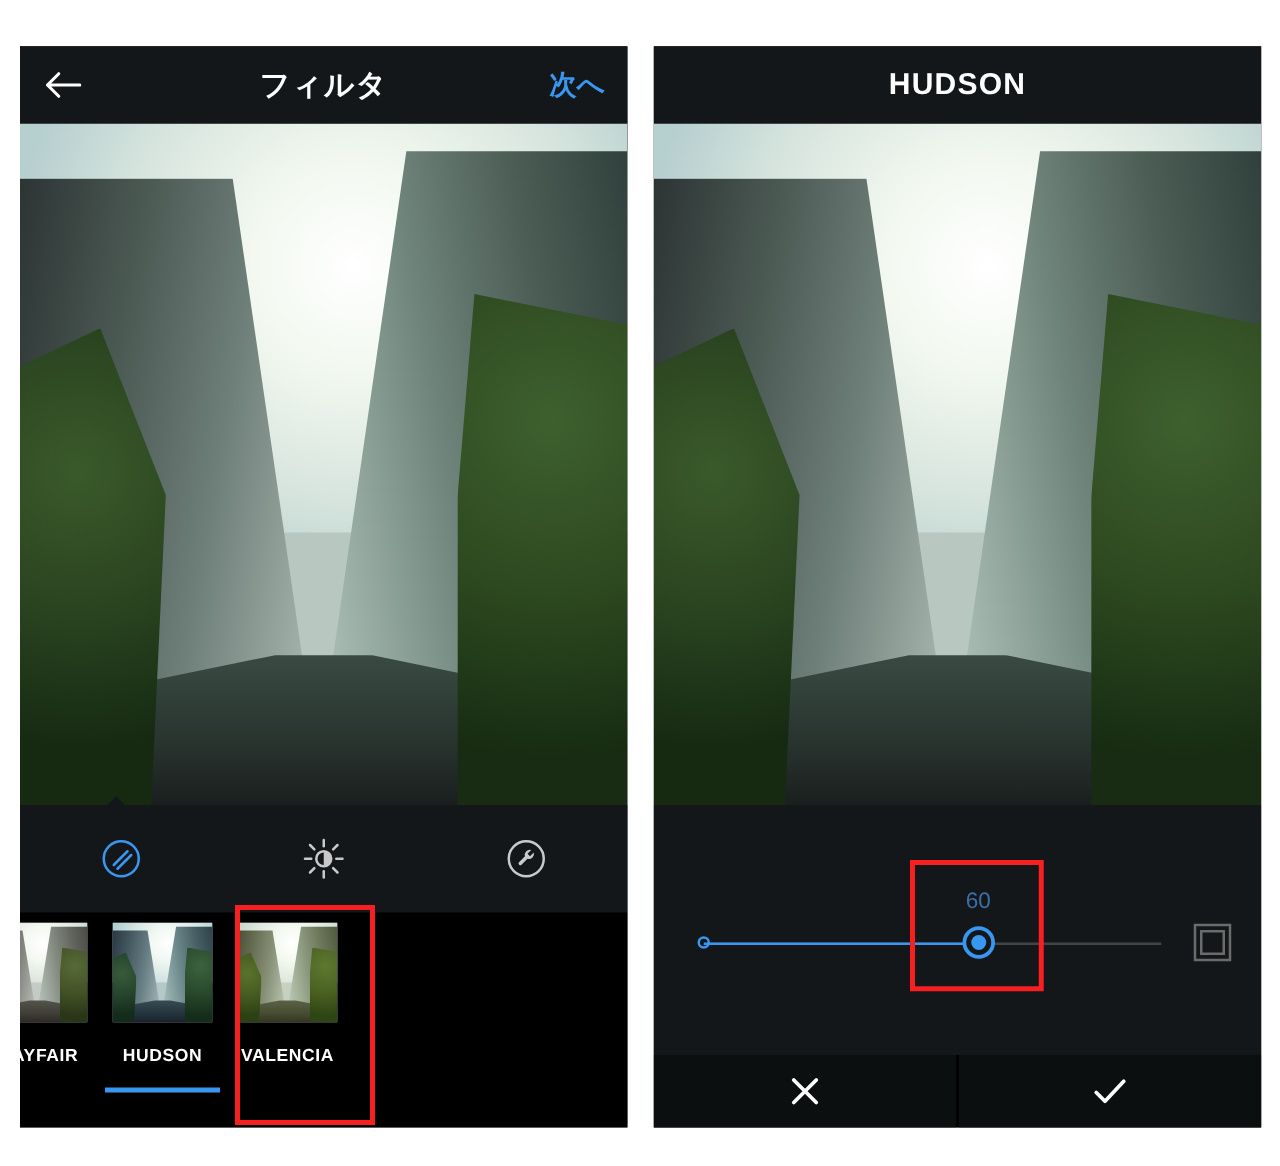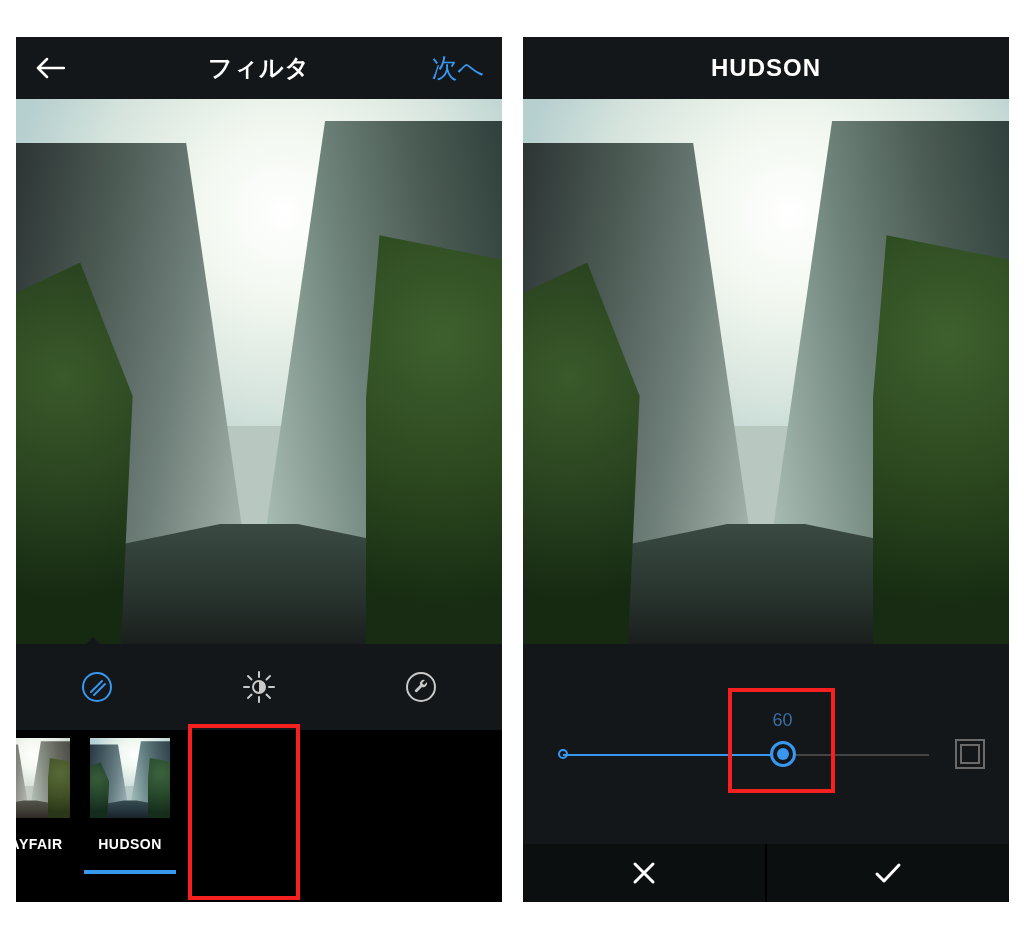--- a/index.html
+++ b/index.html
@@ -48,22 +48,22 @@
     transform: translateY(-50%);
     width: 40px; height: 40px;
     display: flex; align-items:center; justify-content:center;
     cursor: pointer;
   }
   .next-btn {
     position: absolute;
     right: 18px; top: 50%;
     transform: translateY(-50%);
     color: #3897f0;
-    font-size: 26px;
-    font-weight: 400;
+    font-size: 22px;
+    font-weight: 700;
     cursor: pointer;
   }
 
   
   .photo {
     width: 486px;
     height: 545px;
     position: relative;
     overflow: hidden;
     background: #b8c7c0;
@@ -349,20 +349,34 @@
               <div class="bl-right"></div>
               <div class="road"></div>
               <div class="tree-l"></div>
               <div class="tree-r"></div>
             </div>
             <div class="tint t-hudson"></div>
           </div>
           <div class="filter-label">HUDSON</div>
           <div class="filter-underline"></div>
         </div>
+        <div class="filter-item">
+          <div class="filter-thumb">
+            <div class="photo small">
+              <div class="sky"></div>
+              <div class="bl-left"></div>
+              <div class="bl-right"></div>
+              <div class="road"></div>
+              <div class="tree-l"></div>
+              <div class="tree-r"></div>
+            </div>
+            <div class="tint t-valencia"></div>
+          </div>
+          <div class="filter-label">VALENCIA</div>
+        </div>
       </div>
 
     <div class="red-box" style="left:172px; top:687px; width:112px; height:176px;"></div>
   </div>
 
   <div class="phone right">
 
     <div class="header">
       <div class="header-title">HUDSON</div>
     </div>

